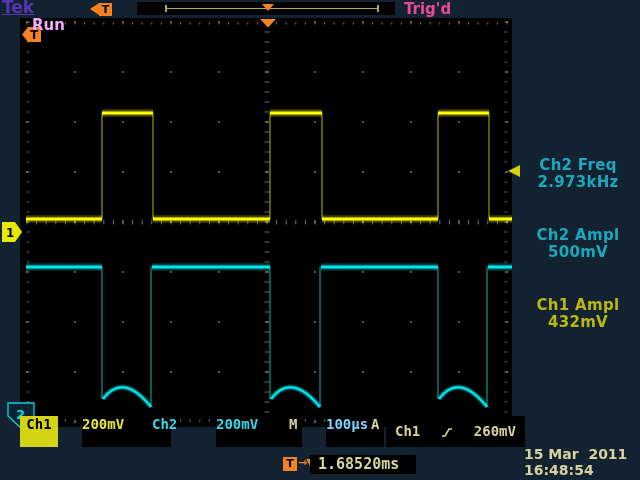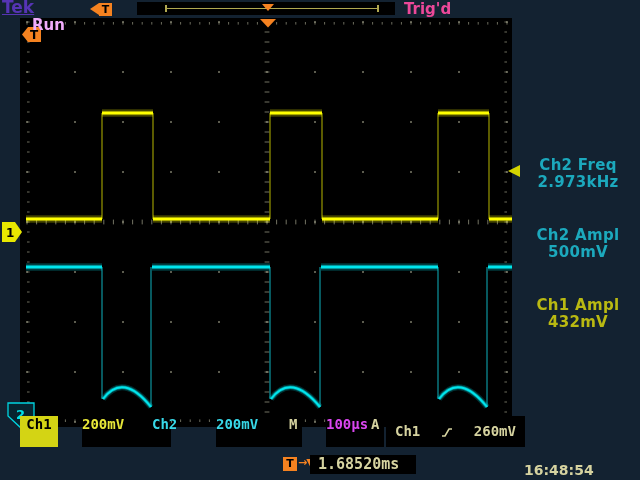--- a/index.html
+++ b/index.html
@@ -25,21 +25,21 @@
   .meas div{line-height:17px;}
   .c-ch2{color:#1ca9bd;} .c-ch1{color:#b9b912;}
   
   .sb{top:416px;height:31px;font:bold 14px "DejaVu Sans Mono",monospace;line-height:17px;}
   .ch1tag{left:20px;width:38px;background:#d4d414;color:#000;text-align:center;}
   .blackbox{background:#000;text-align:left;margin-left:24px;}
   .ch1val{left:58px;width:89px;color:#e8e838;}
   .ch2lab{left:152px;color:#38d8e8;}
   .ch2val{left:192px;width:86px;color:#38d8e8;}
   .mlab{left:289px;color:#d6d3a0;}
-  .mval{left:302px;width:58px;color:#d946ef;}
+  .mval{left:302px;width:58px;color:#7dd3fc;}
   .alab{left:371px;color:#d6d3a0;}
   .trigbox{left:386px;width:139px;color:#d6d3a0;display:flex;align-items:center;
            justify-content:space-between;padding:0 9px;box-sizing:border-box;background:#000;}
   
   .t2box{left:283px;top:457px;width:14px;height:14px;background:#f58220;color:#000;
          font:bold 11px "DejaVu Sans",sans-serif;text-align:center;line-height:14px;}
   .t2arrow{left:298px;top:456px;color:#f58220;font:bold 11px "DejaVu Sans",sans-serif;letter-spacing:-1px;}
   .delaybox{left:310px;top:455px;width:106px;height:19px;background:#000;color:#d6d3a0;
             font:bold 15px "DejaVu Sans Mono",monospace;line-height:19px;padding-left:8px;box-sizing:border-box;}
   .datetime{left:524px;top:446px;color:#d6d3a0;font:bold 14px "DejaVu Sans",sans-serif;
@@ -502,15 +502,15 @@
     <span>Ch1</span>
     <svg width="12" height="12">
       <path d="M1,10 H4 L8,3 H11" stroke="#d6d3a0" stroke-width="1.6" fill="none"></path>
     </svg>
     <span>260mV</span>
   </div>
 
   <div class="abs t2box">T</div>
   <span class="abs t2arrow">→▼</span>
   <div class="abs delaybox">1.68520ms</div>
-  <div class="abs datetime"><br><span>16:48:54</span></div>
+  <div class="abs datetime"><span>15 Mar  2011</span><br><span>16:48:54</span></div>
 
 </div>
 
 </body></html>

